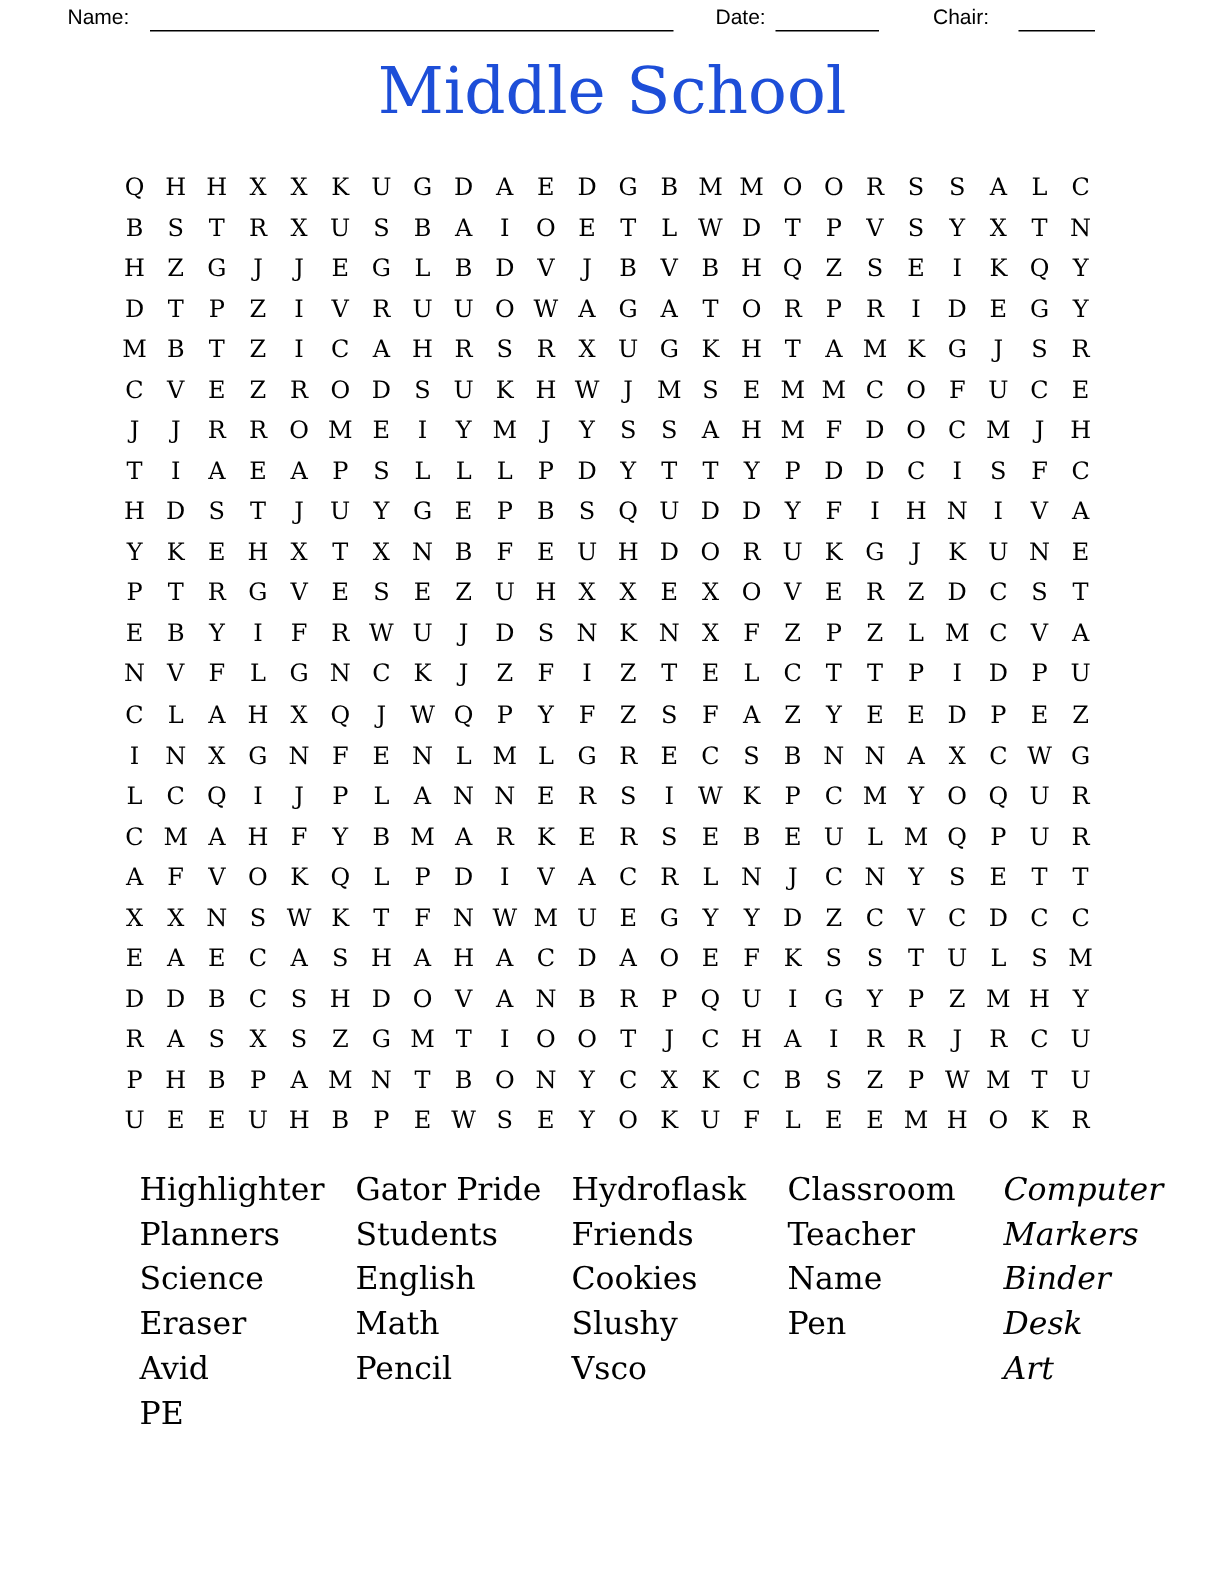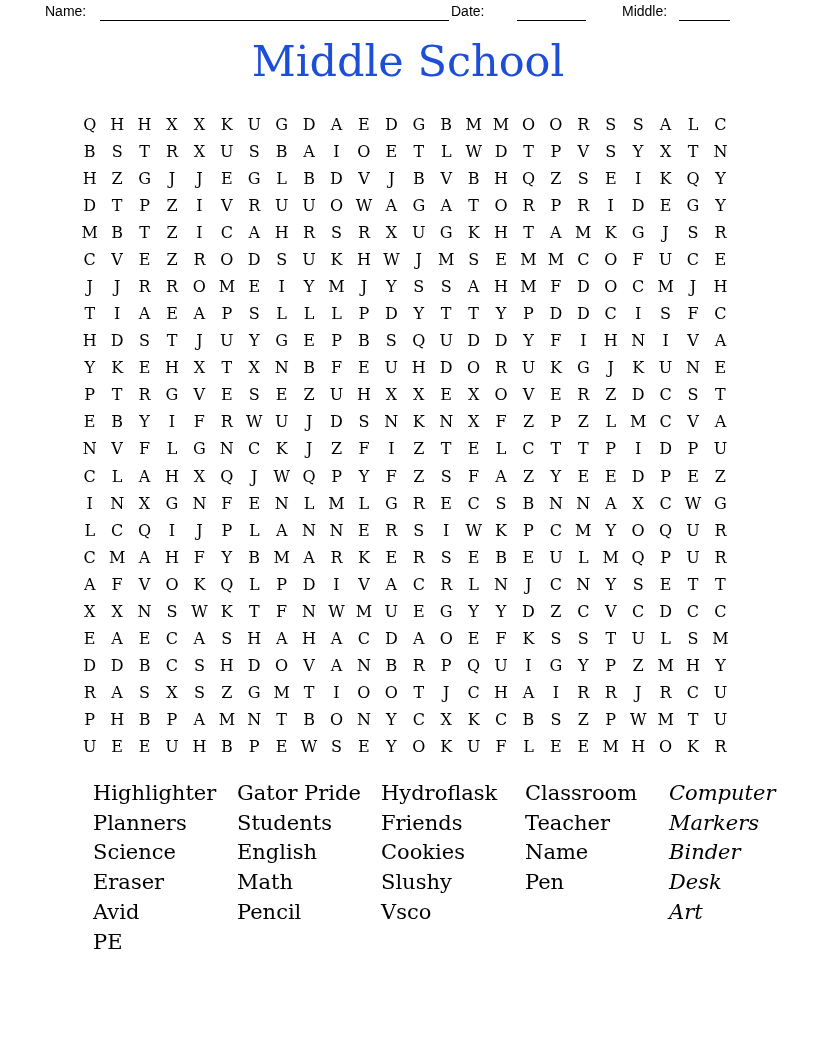--- a/index.html
+++ b/index.html
@@ -24,21 +24,21 @@
     white-space: nowrap;
   }
   .hdr-line {
     position: absolute;
     top: 4px;
     height: 17px;
     border-bottom: 1.6px solid #000000;
   }
   #name-label   { left: 45px; }
   #name-line    { left: 100px; width: 349px; }
-  #date-label   { left: 451px; }
+  #date-label   { left: 477px; }
   #date-line    { left: 517px; width: 69px; }
   #period-label { left: 622px; }
   #period-line  { left: 679px; width: 51px; }
 
   
   .title {
     position: absolute;
     top: 32px;
     left: 0;
     width: 816px;
@@ -94,21 +94,21 @@
 
 <div class="page">
 
   <div>
     <span class="hdr-label" id="name-label">Name:</span>
     <span class="hdr-line" id="name-line"></span>
 
     <span class="hdr-label" id="date-label">Date:</span>
     <span class="hdr-line" id="date-line"></span>
 
-    <span class="hdr-label" id="period-label">Middle:</span>
+    <span class="hdr-label" id="period-label">Chair:</span>
     <span class="hdr-line" id="period-line"></span>
   </div>
 
   <div class="title">Middle School</div>
 
   <div class="grid">
       <span class="cell">Q</span>
       <span class="cell">H</span>
       <span class="cell">H</span>
       <span class="cell">X</span>

